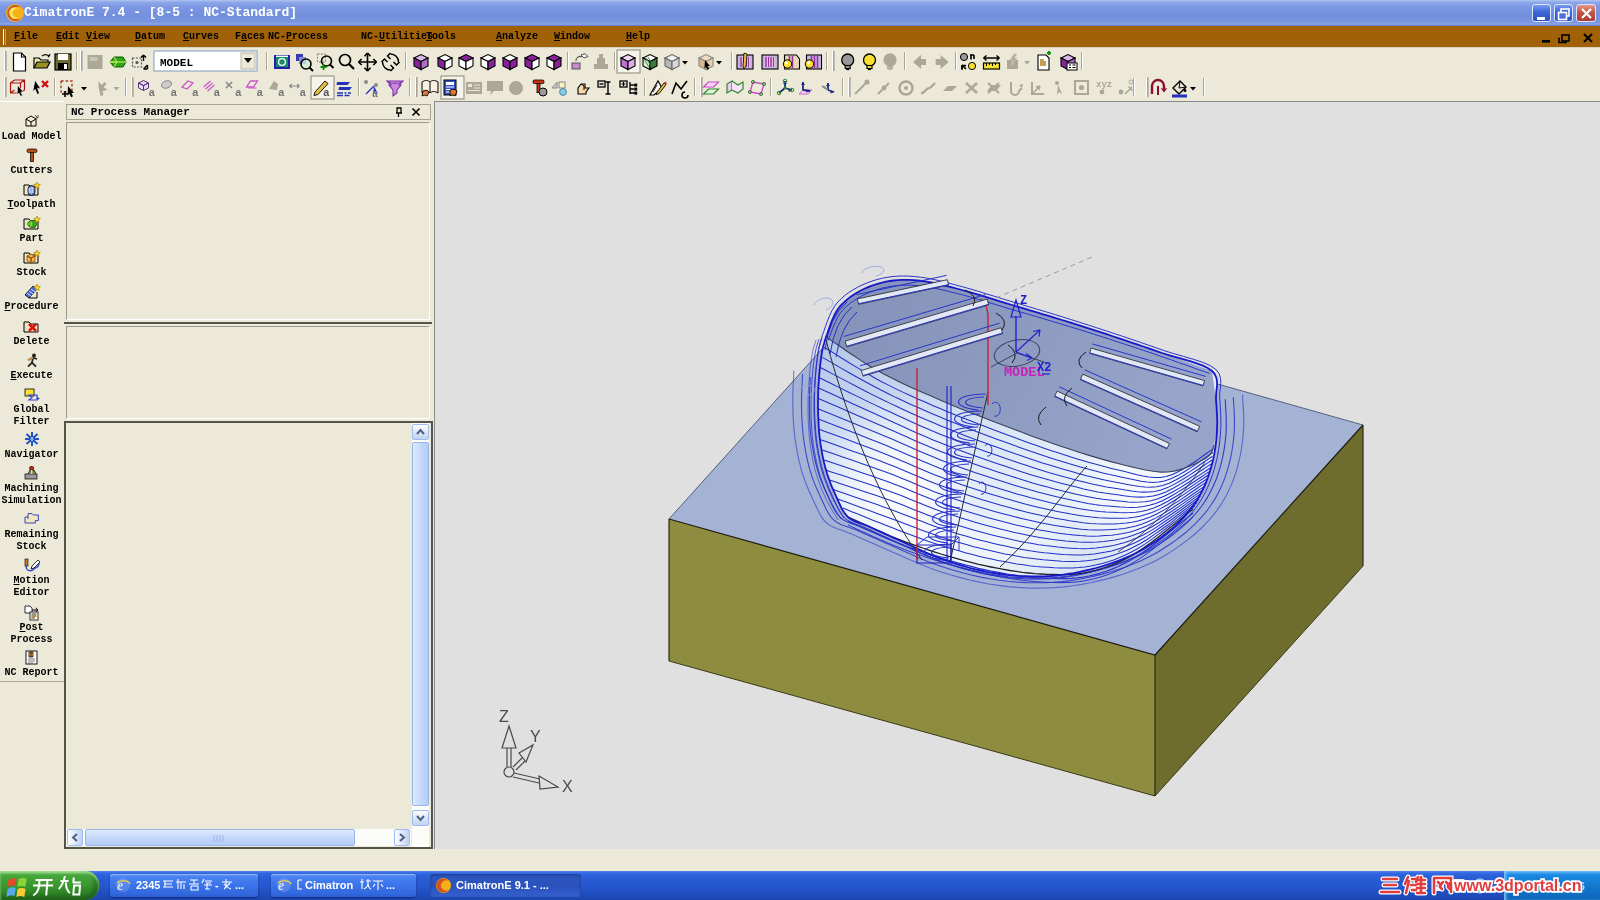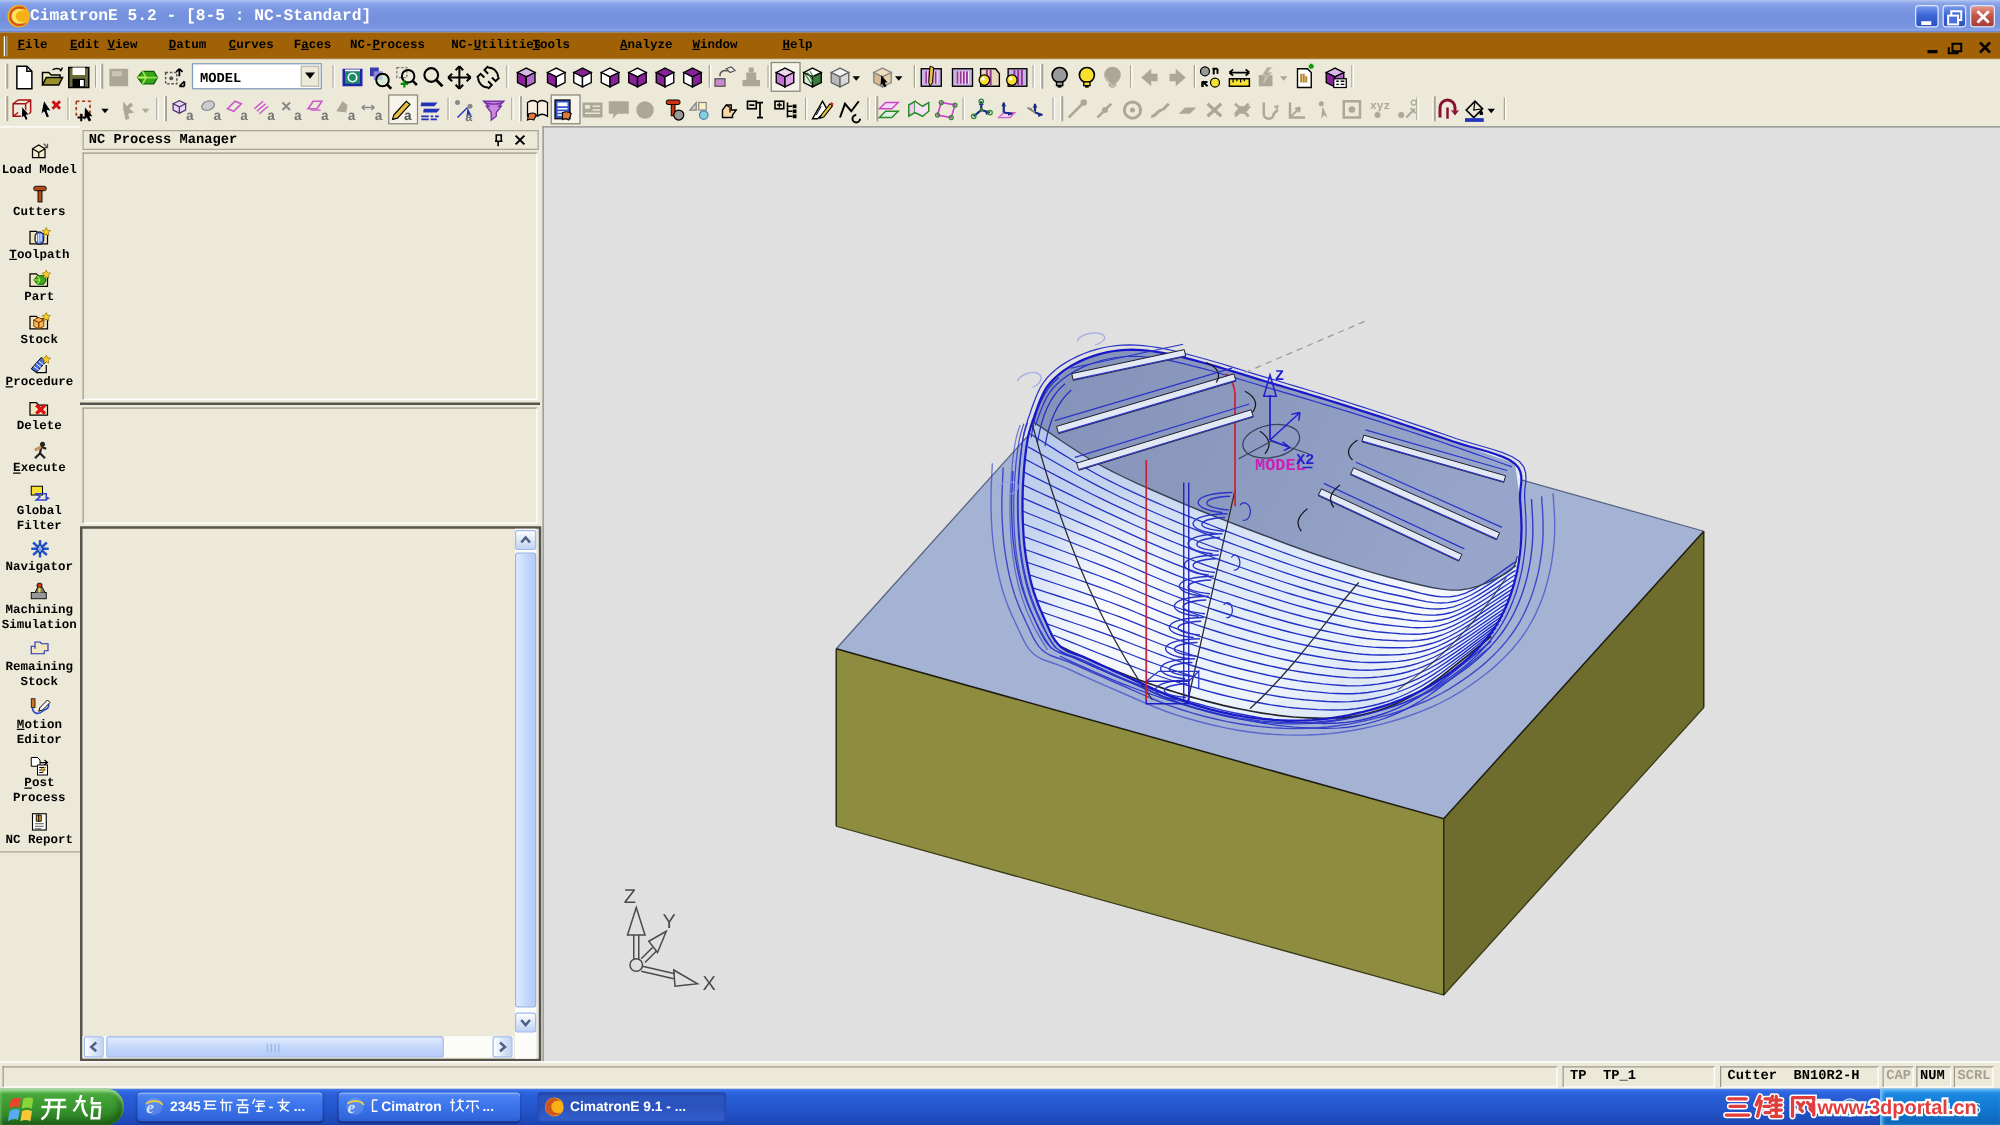--- a/index.html
+++ b/index.html
@@ -49,21 +49,21 @@
  box-shadow:inset 0 1px 0 #8fb3fa, 0 1px 2px rgba(0,0,30,.4);white-space:pre;overflow:hidden}
 </style></head><body>
 <div id="root">
 
 <div id="title" class="abs">
  <svg class="abs" style="left:5px;top:3px" width="20" height="20">
    <circle cx="10" cy="10" r="9" fill="#f7b015"></circle>
    <path d="M16.5,5 A8 8 0 1 0 16.5,15 A6 6 0 1 1 16.5,5 Z" fill="#d2541e"></path>
    <path d="M15,6.5 A6 6 0 1 0 15,13.5 A4.5 4.5 0 1 1 15,6.5 Z" fill="#fbe35a"></path>
  </svg>
- <div class="txt abs">CimatronE 5.2 - [8-5 : NC-Standard]</div>
+ <div class="txt abs">CimatronE 7.4 - [8-5 : NC-Standard]</div>
  <div class="tbtn abs" style="left:1532px;background:linear-gradient(180deg,#7a9af0,#3c66d8 45%,#2c50c0)">
   <svg width="19" height="18">
           <rect x="4" y="12" width="8" height="3" fill="#fff"></rect>
         </svg>
       </div>
  <div class="tbtn abs" style="left:1554px;background:linear-gradient(180deg,#7a9af0,#3c66d8 45%,#2c50c0)">
   <svg width="19" height="18">
           <rect x="6" y="4" width="8" height="7" fill="none" stroke="#fff" stroke-width="1.6"></rect>
           <rect x="3.5" y="7.5" width="8" height="7" fill="#4c70dc" stroke="#fff" stroke-width="1.6"></rect>
         </svg>
@@ -76,21 +76,21 @@
 </div>
 
 <div id="menu" class="abs">
       <div class="grip abs" style="left:3px;top:3px;height:16px"></div>
       <div class="mitem abs" style="left:14px"><u>F</u>ile</div>
       <div class="mitem abs" style="left:56px"><u>E</u>dit</div>
       <div class="mitem abs" style="left:86px"><u>V</u>iew</div>
       <div class="mitem abs" style="left:135px"><u>D</u>atum</div>
       <div class="mitem abs" style="left:183px"><u>C</u>urves</div>
       <div class="mitem abs" style="left:235px">F<u>a</u>ces</div>
-      <div class="mitem abs" style="left:280px">NC-<u>P</u>rocess</div>
+      <div class="mitem abs" style="left:268px">NC-<u>P</u>rocess</div>
       <div class="mitem abs" style="left:361px">NC-<u>U</u>tilities</div>
       <div class="mitem abs" style="left:426px"><u>T</u>ools</div>
       <div class="mitem abs" style="left:496px"><u>A</u>nalyze</div>
       <div class="mitem abs" style="left:554px"><u>W</u>indow</div>
       <div class="mitem abs" style="left:626px"><u>H</u>elp</div>
       <svg class="abs" style="left:1540px;top:4px" width="56" height="14">
  <rect x="2" y="10" width="8" height="2.6" fill="#000"></rect>
  <rect x="22" y="5" width="7" height="6" fill="none" stroke="#000" stroke-width="1.6"></rect>
  <path d="M20,8.5 h-1 v4 h7 v-1" fill="none" stroke="#000" stroke-width="1.6"></path>
  <path d="M44,4 l8,8 M52,4 l-8,8" stroke="#000" stroke-width="2"></path>
@@ -892,28 +892,20 @@
 <path d="M513,767 L522,758 M516,770 L525,761"></path>
 <path d="M519,753 L533,745 L526,762 Z"></path>
 <path d="M514,773 L540,779 M513,777 L539,783"></path>
 <path d="M539,776 L558,787 L540,789 Z"></path>
 </g>
       <text x="499" y="722" font-size="16" fill="#4a4a4a" font-family="Liberation Sans">Z</text>
       <text x="530" y="742" font-size="16" fill="#4a4a4a" font-family="Liberation Sans">Y</text>
       <text x="562" y="792" font-size="16" fill="#4a4a4a" font-family="Liberation Sans">X</text>
     </svg>
 
-<div id="status" class="abs">
- <div class="scell abs" style="left:2px;width:1244px"></div>
- <div class="scell abs" style="left:1250px;width:122px">TP  TP_1</div>
- <div class="scell abs" style="left:1376px;width:127px">Cutter  BN10R2-H</div>
- <div class="scell abs" style="left:1506px;width:25px;color:#a5a293;padding-left:2px">CAP</div>
- <div class="scell abs" style="left:1533px;width:28px;padding-left:2px">NUM</div>
- <div class="scell abs" style="left:1563px;width:32px;color:#a5a293;padding-left:2px">SCRL</div>
-</div>
 
 <div id="taskbar" class="abs">
       <div class="abs" style="left:0;top:0;width:99px;height:29px;border-radius:0 14px 14px 0;
  background:linear-gradient(180deg,#7fce72 0%,#48a83c 12%,#3b9a30 45%,#2f8526 80%,#27741f 100%);
  box-shadow:inset 0 2px 3px #a5e098, inset -3px -3px 6px #1d5c17"></div>
       <svg class="abs" style="left:0;top:0" width="100" height="29">
 <g transform="translate(8,5) skewX(-6)">
 <path d="M1,4 q4,-3 8,-1 l-0.5,7 q-4,-2 -8,1 Z" fill="#e8452c"></path>
 <path d="M11,3 q4,-2 8,0 l-0.5,8 q-4,-2 -8,0 Z" fill="#8ad438"></path>
 <path d="M1,13 q4,-3 8,-1 l-0.5,8 q-4,-2 -8,1 Z" fill="#58aaf0"></path>

